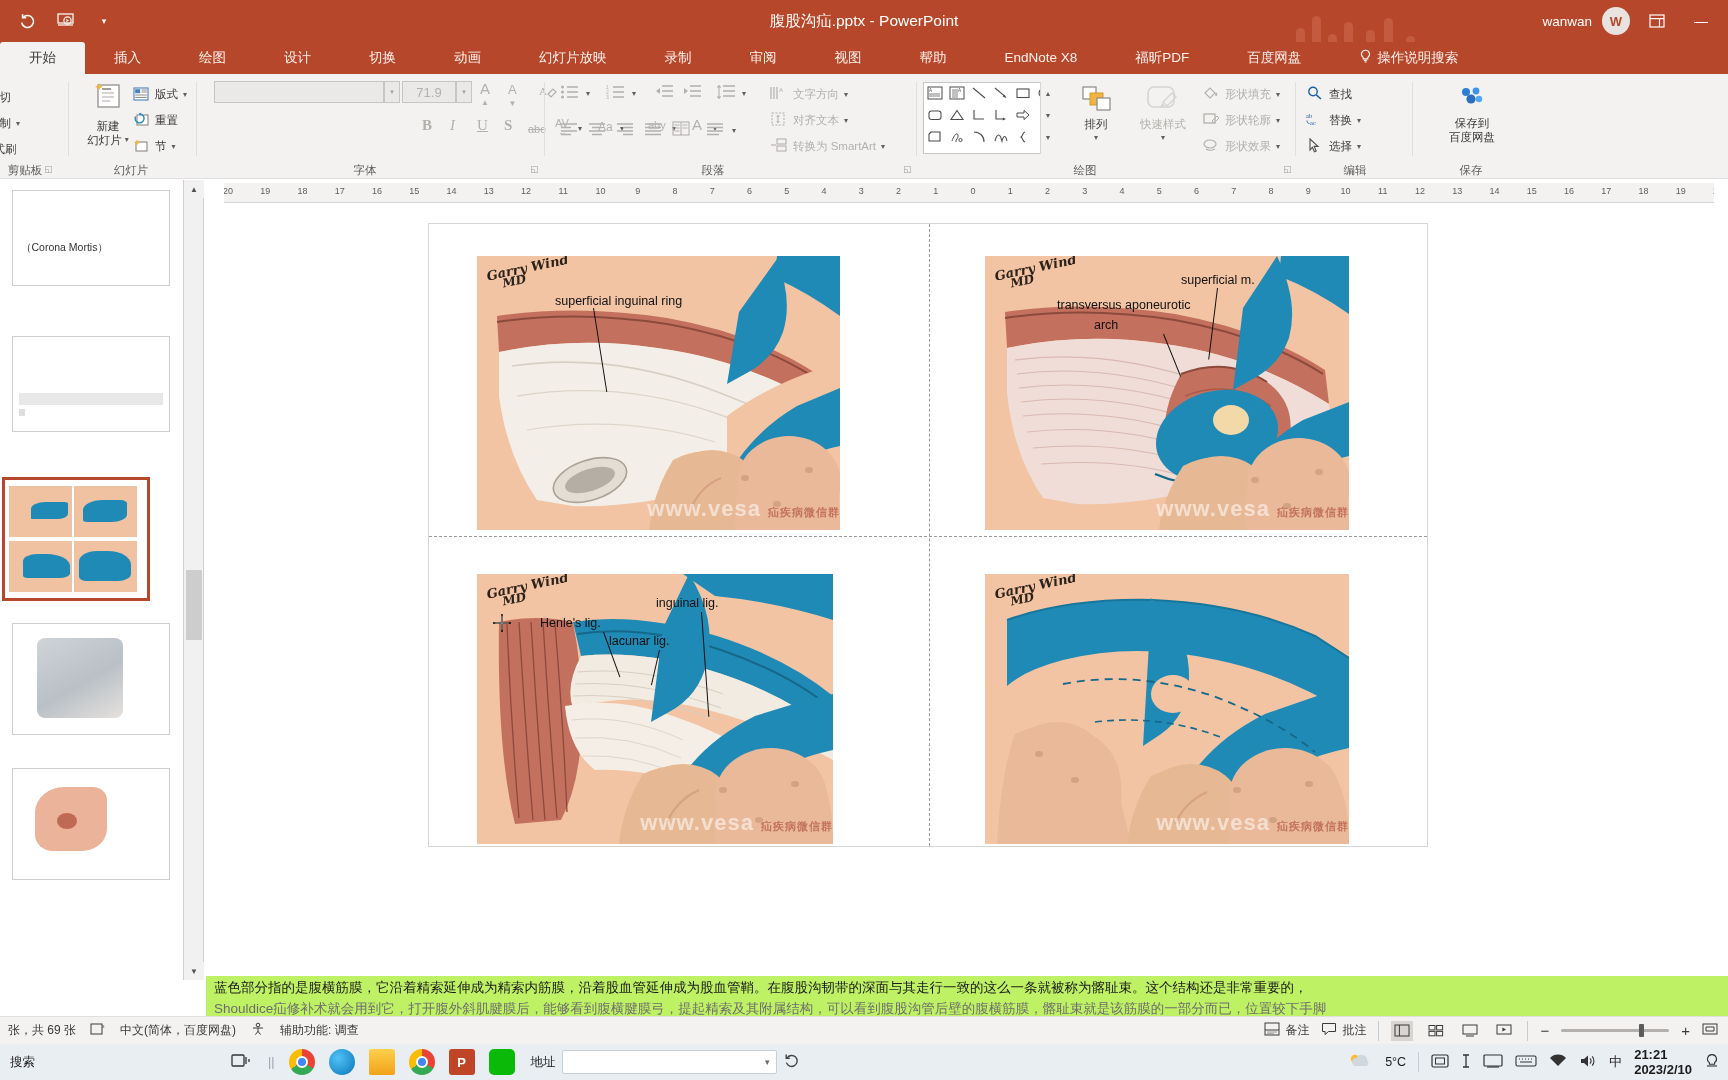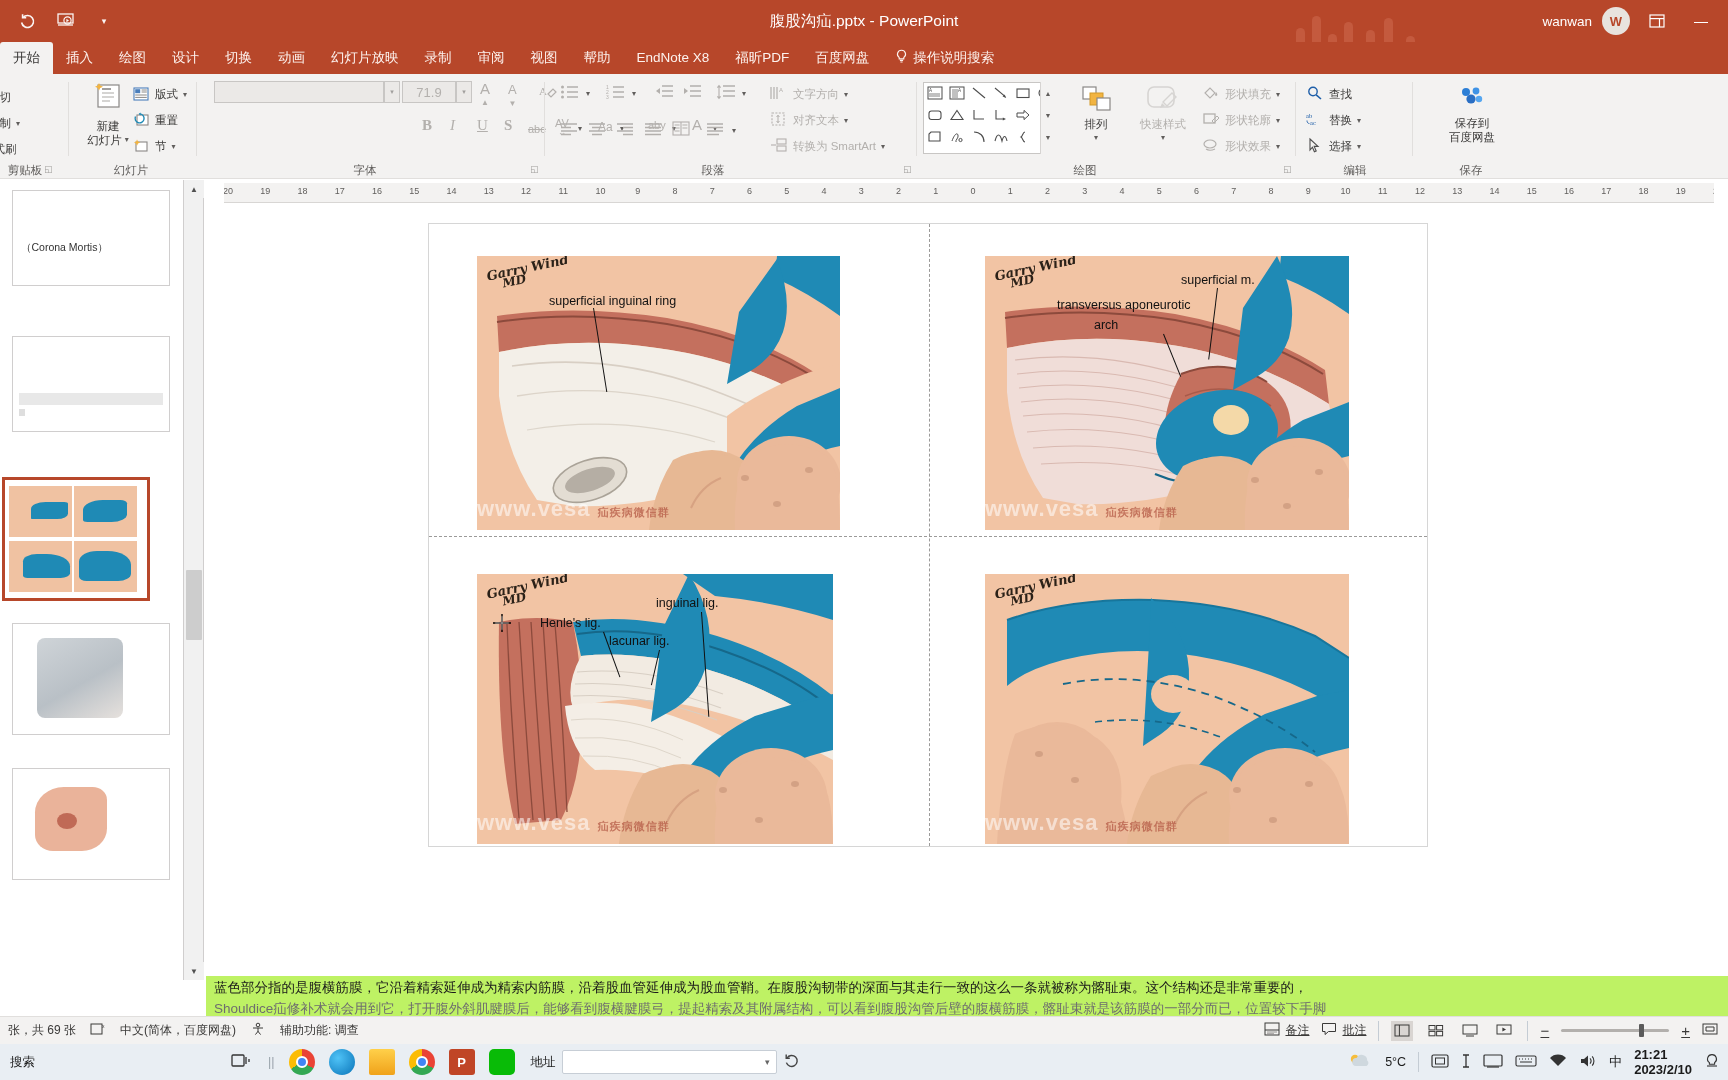--- a/index.html
+++ b/index.html
@@ -37,21 +37,21 @@
   }
   .win-btn { width:34px; height:42px; display:flex; align-items:center; justify-content:center; color:#fff; font-size:14px;}
   .ribbon-deco { position:absolute; right:180px; top:0; height:42px; width:260px; overflow:hidden; opacity:.55;}
   .ribbon-deco i { position:absolute; bottom:-14px; width:9px; border-radius:5px; background:#cf6a50;}
   
   .tabstrip {
     position:absolute; left:0; top:42px; width:1728px; height:32px;
     background:#b7472a; display:flex; align-items:flex-end;
   }
   .tab {
-    height:32px; line-height:32px; padding:0 13px; color:#fdf2ee; font-size:13.5px; white-space:nowrap;
+    height:32px; line-height:32px; padding:0 29px; color:#fdf2ee; font-size:13.5px; white-space:nowrap;
   }
   .tab.active { background:#f3f2f1; color:#3b3a39; border-radius:3px 3px 0 0; }
   .tab .bulb { display:inline-block; vertical-align:-2px; margin-right:5px; }
   
   .ribbon {
     position:absolute; left:0; top:74px; width:1728px; height:105px;
     background:#f3f2f1; border-bottom:1px solid #e1dfdd;
   }
   .rgroup { position:absolute; top:0; height:88px; }
   .rlabel {
@@ -122,40 +122,40 @@
   .pic { position:absolute; background:#f0c2a2; overflow:hidden; }
   .sig {
     position:absolute; left:10px; top:6px; font-family:"DejaVu Serif", serif;
     font-style:italic; font-size:13px; color:#2b2118; transform:rotate(-12deg); line-height:11px;
     font-weight:bold;
   }
   .sig small { display:block; margin-left:14px; font-size:12px;}
   .lbl { position:absolute; font-size:12.5px; color:#111; font-family:"Liberation Sans",sans-serif; white-space:nowrap;}
   .lead { position:absolute; background:#111; width:1px; transform-origin:top; }
   .wm {
-    position:absolute; left:0; right:0; bottom:8px; text-align:left;
+    position:absolute; left:0; right:0; bottom:8px; text-align:right;
     font-family:"Liberation Sans",sans-serif; font-weight:bold; font-size:22px;
     color:rgba(255,255,255,.55); letter-spacing:1px;
   }
   .wm em { font-style:normal; font-size:11px; color:rgba(180,90,70,.75); }
   
   .notes {
     position:absolute; left:206px; right:0; bottom:64px; height:40px;
     background:#bef264; font-size:13.5px; color:#1a1a1a; line-height:21px; overflow:hidden;
     padding:1px 8px 0 8px;
   }
   .notes .l2 { color:#6e6e6e; }
   
   .statusbar {
     position:absolute; left:0; bottom:36px; width:1728px; height:28px;
     background:#f3f2f1; border-top:1px solid #e1dfdd;
     display:flex; align-items:center; font-size:12px; color:#3b3a39;
   }
   .sb-l { display:flex; align-items:flex-start; gap:14px; padding-left:8px; }
-  .sb-r { margin-left:auto; display:flex; align-items:center; gap:12px; padding-right:10px;text-decoration:underline; }
+  .sb-r { margin-left:auto; display:flex; align-items:center; gap:12px; padding-right:10px; }
   .zoomtrack { width:108px; height:3px; background:#b3b0ad; position:relative; border-radius:2px;}
   .zoomknob { position:absolute; left:78px; top:-5px; width:5px; height:13px; background:#5b5b5b; border-radius:1px;}
   .vbtn { width:22px; height:20px; display:flex; align-items:center; justify-content:center; }
   .vbtn.on { background:#d9d5d2; }
   
   .taskbar {
     position:absolute; left:0; bottom:0; width:1728px; height:36px;
     background:#e9eef3; display:flex; align-items:center; font-size:12.5px; color:#1b1b1b;
   }
   .tb-search { display:flex; align-items:center; gap:8px; padding-left:10px; width:230px;}
@@ -758,21 +758,21 @@
         <ellipse cx="312" cy="226" rx="52" ry="46" fill="#eab99a"></ellipse>
         <path d="M272 200 Q310 176 350 200 Q363 212 363 274 L258 274 Q256 226 272 200Z" fill="#eab99a"></path>
         <ellipse cx="268" cy="222" rx="4" ry="3" fill="#d3a184"></ellipse>
         <ellipse cx="300" cy="248" rx="4" ry="3" fill="#d3a184"></ellipse>
         <ellipse cx="332" cy="214" rx="4" ry="3" fill="#d3a184"></ellipse>
         <path d="M214 252 Q224 230 244 222" stroke="#d7a282" stroke-width="2" fill="none"></path>
       </svg>
       <div class="sig">
         <span>Garry Wind</span><small>MD</small>
       </div>
-      <div class="lbl" style="left:72px;top:38px;">superficial inguinal ring</div>
+      <div class="lbl" style="left:78px;top:38px;">superficial inguinal ring</div>
       <div class="lead" style="left:116px;top:52px;height:85px;transform:rotate(-9deg);"></div>
       <div class="wm">
         <span>www.vesa</span> <em>疝疾病微信群</em>
       </div>
     </div>
 
     <div class="pic" style="left:556px;top:32px;width:364px;height:274px;">
       <svg width="364" height="274" viewBox="0 0 364 274" style="position:absolute;left:0;top:0;">
         <rect width="364" height="274" fill="#f2c4a4"></rect>
         <path d="M296 0 L364 0 L364 58 Q330 34 294 20 Z" fill="#1f8ab5"></path>

